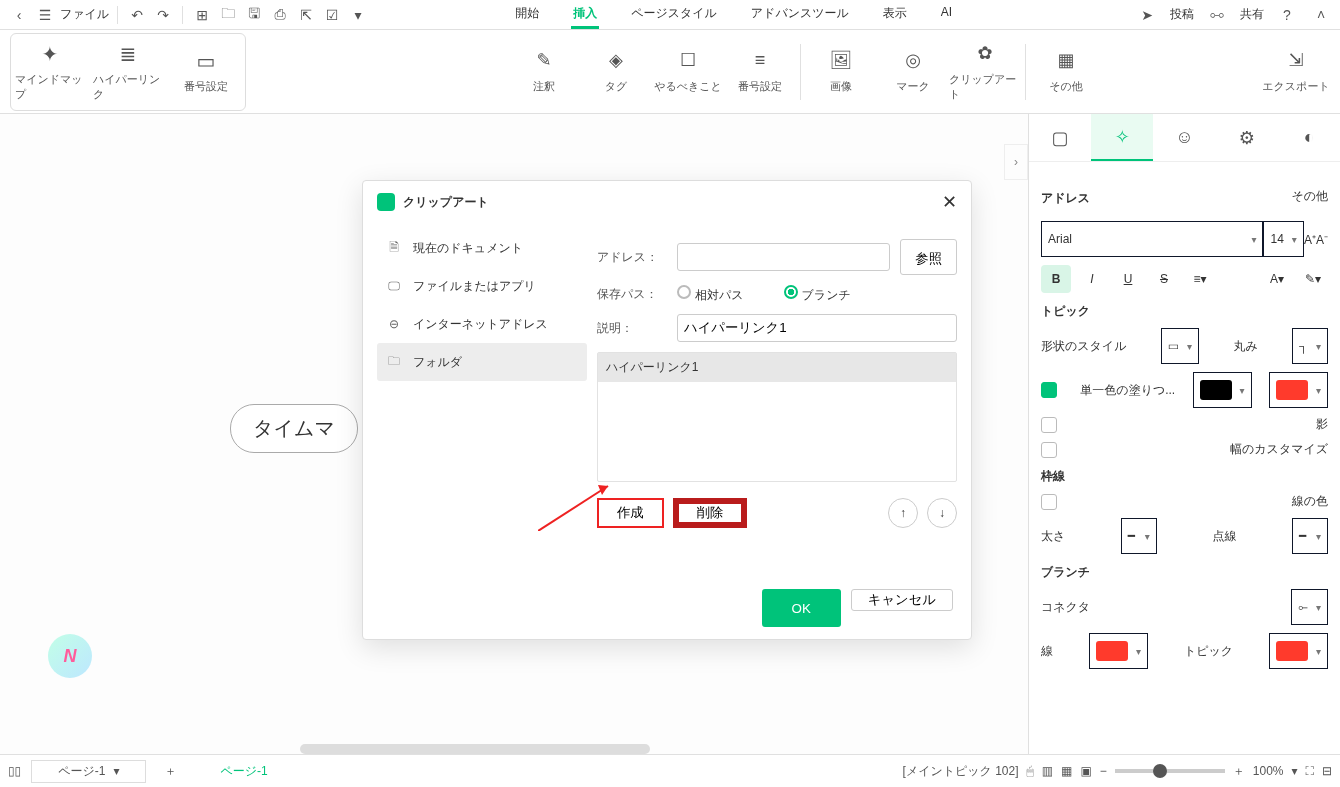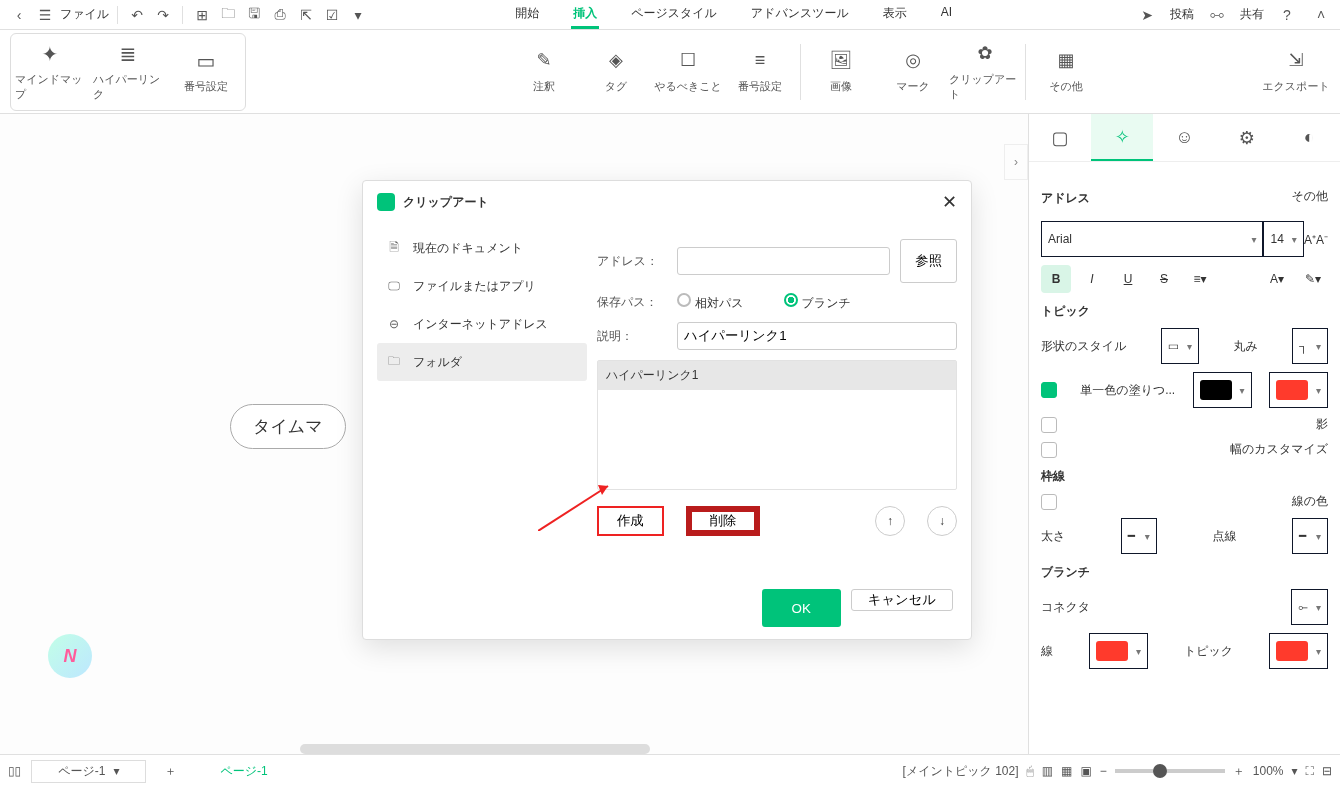--- a/index.html
+++ b/index.html
@@ -17,21 +17,21 @@
 .view-item { width: 78px; display: flex; flex-direction: column; align-items: center; justify-content: center; padding: 8px 4px; font-size: 11px; color: #555; cursor: pointer; }
 .view-item .big-ico { font-size: 20px; margin-bottom: 6px; }
 .ribbon-item { width: 72px; display: flex; flex-direction: column; align-items: center; justify-content: center; font-size: 11px; color: #555; cursor: pointer; gap: 8px; }
 .ribbon-item .rico { font-size: 18px; }
 .ribbon .rsep { width: 1px; height: 56px; background: #e0e0e0; margin: 0 4px; }
 .ribbon .flex-gap { flex: 1; }
 .ribbon-spacer { width: 260px; }
 
 .canvas-area { position: absolute; top: 114px; left: 0; width: 1028px; height: 640px; background: #fdfdfd; }
 .canvas-chev { position: absolute; right: 0; top: 30px; width: 24px; height: 36px; display: flex; align-items: center; justify-content: center; color: #888; border: 1px solid #eee; cursor: pointer; }
-.topic { position: absolute; left: 230px; top: 290px; border: 1px solid #aaa; border-radius: 24px; padding: 10px 22px; font-size: 17px; color: #333; background: #fff; }
+.topic { position: absolute; left: 230px; top: 290px; border: 1px solid #aaa; border-radius: 24px; padding: 10px 22px; font-size: 20px; color: #333; background: #fff; }
 .fab { position: absolute; left: 48px; top: 520px; width: 44px; height: 44px; border-radius: 50%; background: linear-gradient(135deg,#c2ffe7,#bde7ff); display:flex; align-items:center; justify-content:center; font-weight: bold; font-style: italic; color:#ff5b9b; font-size:18px; }
 .hscroll { position:absolute; left:300px; bottom:0; height:10px; width:350px; background:#ddd; border-radius:5px; }
 
 .sidepanel { position: absolute; top: 114px; right: 0; width: 312px; height: 640px; border-left: 1px solid #e0e0e0; background: #fff; overflow: hidden; }
 .sp-tabs { display: flex; height: 48px; border-bottom: 1px solid #eee; }
 .sp-tab { flex: 1; display: flex; align-items: center; justify-content: center; font-size: 18px; color: #555; cursor: pointer; }
 .sp-tab.active { color: #00c37a; border-bottom: 2px solid #00c37a; background: #e9fbf2; }
 .sp-body { padding: 10px 12px; font-size: 12px; color: #333; }
 .sp-row { display: flex; align-items: center; justify-content: space-between; margin: 8px 0; }
 .sp-section { font-weight: 700; margin: 10px 0 6px; }
@@ -60,26 +60,26 @@
 .modal-head .close { margin-left:auto; font-size:18px; cursor:pointer; }
 .modal-body { display:flex; padding:6px 14px 0; gap:10px; }
 .m-left { width:210px; }
 .m-nav { display:flex; align-items:center; gap:10px; padding:10px 8px; cursor:pointer; border-radius:3px; }
 .m-nav.sel-nav { background:#ededed; }
 .m-nav .nico { width:18px; height:18px; display:flex; align-items:center; justify-content:center; color:#666; }
 .m-right { flex:1; }
 .frow { display:flex; align-items:center; gap:10px; margin:10px 0; }
 .flabel { width:70px; color:#555; }
 .finput { flex:1; height:28px; border:1px solid #ccc; border-radius:3px; padding:0 6px; }
-.fbtn { height:44px; padding:10px 14px; border:1px solid #ccc; border-radius:3px; background:#fff; cursor:pointer; }
+.fbtn { height:36px; padding:10px 14px; border:1px solid #ccc; border-radius:3px; background:#fff; cursor:pointer; }
 .radio { width:14px; height:14px; border-radius:50%; border:2px solid #bbb; display:inline-block; margin-right:4px; }
 .radio.on { border-color:#00c37a; background:radial-gradient(circle,#00c37a 45%,#fff 50%); }
 .linklist { border:1px solid #e2e2e2; height:130px; border-radius:2px; }
 .linklist .row { padding:6px 8px; background:#e7e7e7; }
-.actrow { display:flex; gap:22px; margin-top:16px; }
+.actrow { display:flex; gap:9px; margin-top:16px; }
 .actbtn { height:30px; padding:0 18px; border:6px solid #b91c1c; background:#fff; cursor:pointer; }
 .hl { border:2px solid #e22; }
 .arrowbtn { width:30px; height:30px; border:1px solid #ccc; border-radius:50%; display:flex; align-items:center; justify-content:center; cursor:pointer; }
 .modal-footer { position:absolute; bottom:12px; right:18px; display:flex; gap:10px; }
 .ok { background:#00c37a; color:#fff; border:none; height:38px; padding:0 30px; border-radius:3px; cursor:pointer; }
 .cancel { background:#fff; border:1px solid #ccc; height:22px; padding:0 16px; border-radius:3px; cursor:pointer; }
 .red-arrow { position:absolute; left:175px; top:300px; width:80px; height:50px; pointer-events:none; }
 </style>
 </head>
 <body>

